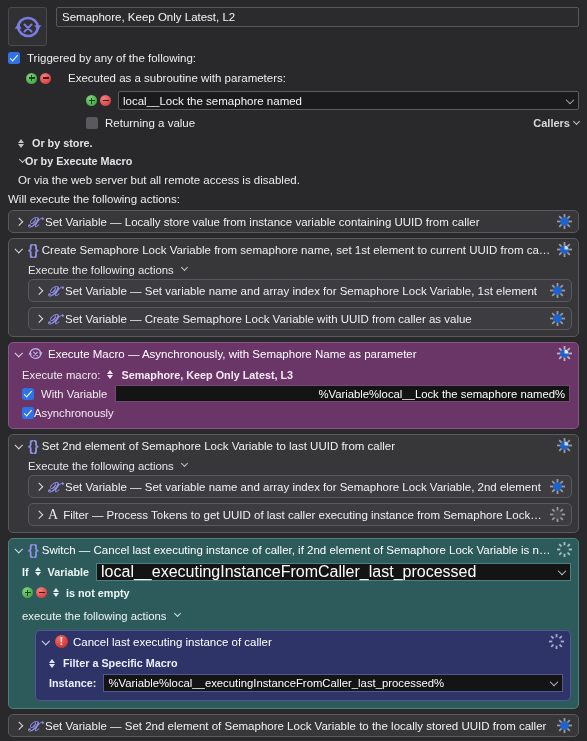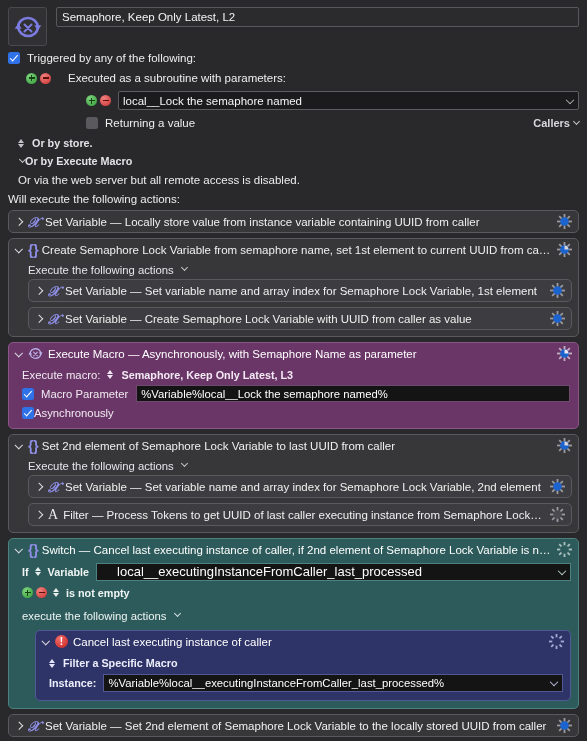--- a/index.html
+++ b/index.html
@@ -193,33 +193,33 @@
   
   .act.purple { background: #6a3668; border-color: #8a5688; }
   .act.purple .act-title { color: #ffffff; }
   .purple-body { padding: 1px 8px 6px 13px; }
   .pline { display:flex; align-items:center; min-height: 19px; font-size: 11.3px; color: #f0eaf0; }
   .pline .boldsm { color: #f3e9f3; }
   .pfield {
     flex: 1 1 auto; margin-left: 8px; height: 17px;
     background: #141414; border: 1px solid #6f4a6e;
     display:flex; align-items:center; padding: 0 4px;
-    font-size: 11.3px; color: #ffffff;
+    font-size: 11.3px; color: #ffffff; justify-content: flex-end;
   }
 
   
   .act.teal { background: #2d5a5a; border-color: #4e8280; }
   .act.teal .act-title { color: #ffffff; }
   .teal-body { padding: 1px 7px 7px 13px; }
   .tline { display:flex; align-items:center; min-height: 21px; font-size: 11.3px; color: #eef5f4; }
   .tfield {
     flex: 1 1 auto; margin-left: 7px; height: 18px;
     background: #141414; border: 1px solid #4e8280;
-    display:flex; align-items:center; padding: 0 20px;
-    font-size: 13px; color: #ffffff; position: relative;
+    display:flex; align-items:center; padding: 0 4px;
+    font-size: 16px; color: #ffffff; position: relative;
   }
   .tfield .chev-r { border-color: #c5dbd9; }
 
   
   .act.navy { background: #2f3468; border-color: #515894; margin-bottom: 0; }
   .act.navy .act-title { color: #ffffff; }
   .navy-body { padding: 1px 7px 7px 13px; }
   .nline { display:flex; align-items:center; min-height: 20px; font-size: 11.3px; color: #eceefb; }
   .nfield {
     flex: 1 1 auto; margin-left: 7px; height: 18px;
@@ -433,21 +433,21 @@
         </span>
       </div>
       <div class="purple-body">
         <div class="pline">
           <span>Execute macro:</span>
           <span class="updown purple-u" style="margin-left:7px;"></span>
           <span class="boldsm" style="margin-left:6px;">Semaphore, Keep Only Latest, L3</span>
         </div>
         <div class="pline">
           <span class="cb on"></span>
-          <span style="margin-left:7px;">Macro Parameter</span>
+          <span style="margin-left:7px;">With Variable</span>
           <span class="pfield">
             <span>%Variable%local__Lock the semaphore named%</span>
           </span>
         </div>
         <div class="pline">
           <span class="cb on"></span>
           <span style="">Asynchronously</span>
         </div>
       </div>
     </div>

